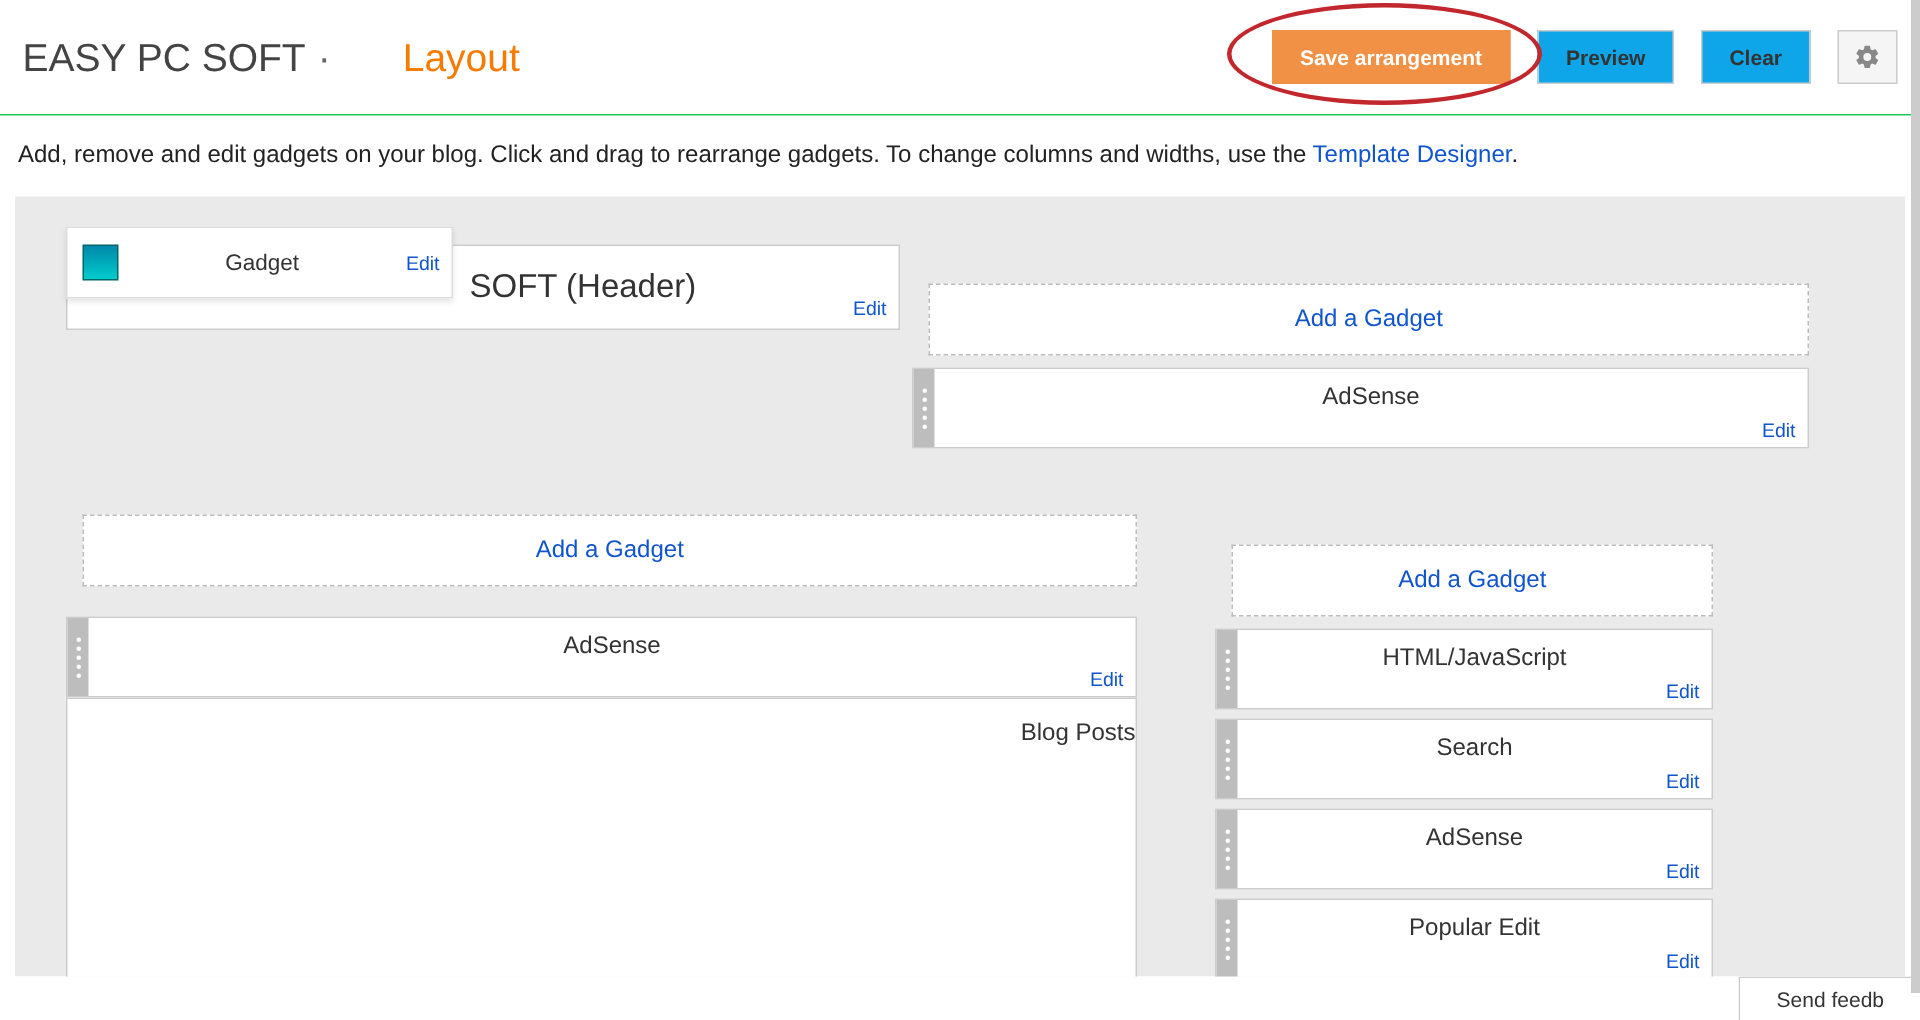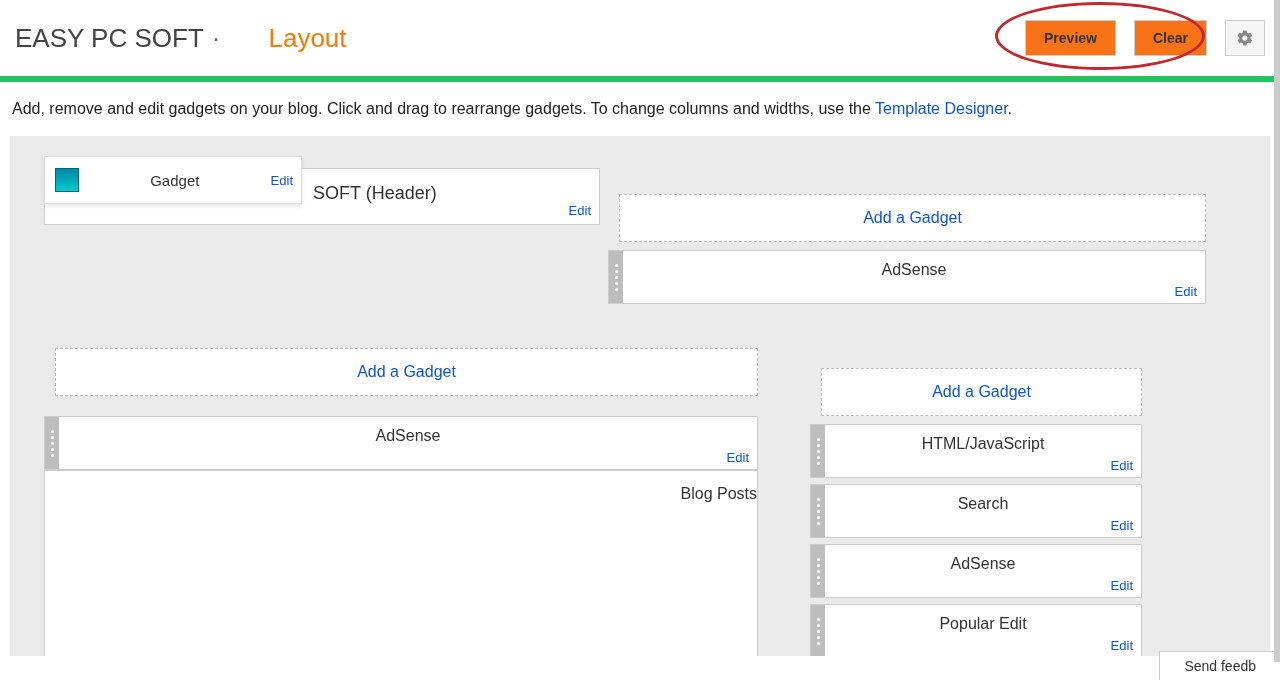--- a/index.html
+++ b/index.html
@@ -9,42 +9,42 @@
     font-size: 14px;
     color: #333;
     background: #fff;
     overflow-x: hidden;
   }
   .topbar {
     display: flex;
     align-items: center;
     justify-content: space-between;
     padding: 20px 15px 20px 15px;
-    border-bottom: 6px solid #22c55e;
+    border-bottom: 1px solid #22c55e;
   }
   .title-group {
     display: flex;
     align-items: baseline;
     gap: 8px;
     font-size: 26px;
     color: #444;
   }
   .title-dot { color: #666; }
   .title-layout { color: #f57c00; margin-left: 40px; }
   .actions {
     display: flex;
     align-items: center;
     gap: 18px;
   }
   .btn {
     padding: 9px 18px;
     font-size: 14px;
     cursor: pointer;
     border: 1px solid #ccc;
-    background: #f97316;
+    background: #0ea5e9;
     color: #333;
     font-weight: bold;
   }
   .btn-primary {
     background: #f09146;
     border: 1px solid #f09146;
     color: #fff;
   }
   .gear-btn {
     width: 40px;
@@ -114,21 +114,21 @@
     width: 556px;
     height: 57px;
     background: #fff;
     border: 1px solid #ccc;
     z-index: 1;
   }
   .header-widget .label {
     position: absolute;
     top: 14px;
     left: 268px;
-    font-size: 18px;
+    font-size: 22px;
     text-align: center;
   }
   .header-widget .edit {
     position: absolute;
     right: 8px;
     bottom: 6px;
     color: #1155cc;
     font-size: 13px;
     cursor: pointer;
   }
@@ -237,20 +237,21 @@
 <body>
 
 <div class="topbar">
   <div class="title-group">
     <span>EASY PC SOFT</span>
     <span class="title-dot">·</span>
     <span class="title-layout">Layout</span>
   </div>
   <div class="actions" style="position:relative;">
     <div class="ellipse-annot" style="top:-18px;left:-30px;width:210px;height:68px;"></div>
+    <button class="btn btn-primary">Save arrangement</button>
     <button class="btn">Preview</button>
     <button class="btn">Clear</button>
     <div class="gear-btn">
       <svg width="18" height="18" viewBox="0 0 24 24">
           <path d="M19.14,12.94a7,7,0,0,0,.05-.94,7,7,0,0,0-.05-.94l2.11-1.65a.5.5,0,0,0,.12-.64l-2-3.46a.5.5,0,0,0-.61-.22l-2.49,1a7,7,0,0,0-1.62-.94l-.38-2.65A.5.5,0,0,0,13.8,2H9.8a.5.5,0,0,0-.5.42L8.92,5.07a7,7,0,0,0-1.62.94l-2.49-1a.5.5,0,0,0-.61.22l-2,3.46a.5.5,0,0,0,.12.64L4.43,11a7,7,0,0,0-.05.94,7,7,0,0,0,.05.94L2.32,14.53a.5.5,0,0,0-.12.64l2,3.46a.5.5,0,0,0,.61.22l2.49-1a7,7,0,0,0,1.62.94l.38,2.65a.5.5,0,0,0,.5.42h4a.5.5,0,0,0,.5-.42l.38-2.65a7,7,0,0,0,1.62-.94l2.49,1a.5.5,0,0,0,.61-.22l2-3.46a.5.5,0,0,0-.12-.64ZM11.8,15.5A3.5,3.5,0,1,1,15.3,12,3.5,3.5,0,0,1,11.8,15.5Z"></path>
         </svg>
     </div>
   </div>
 </div>
 

